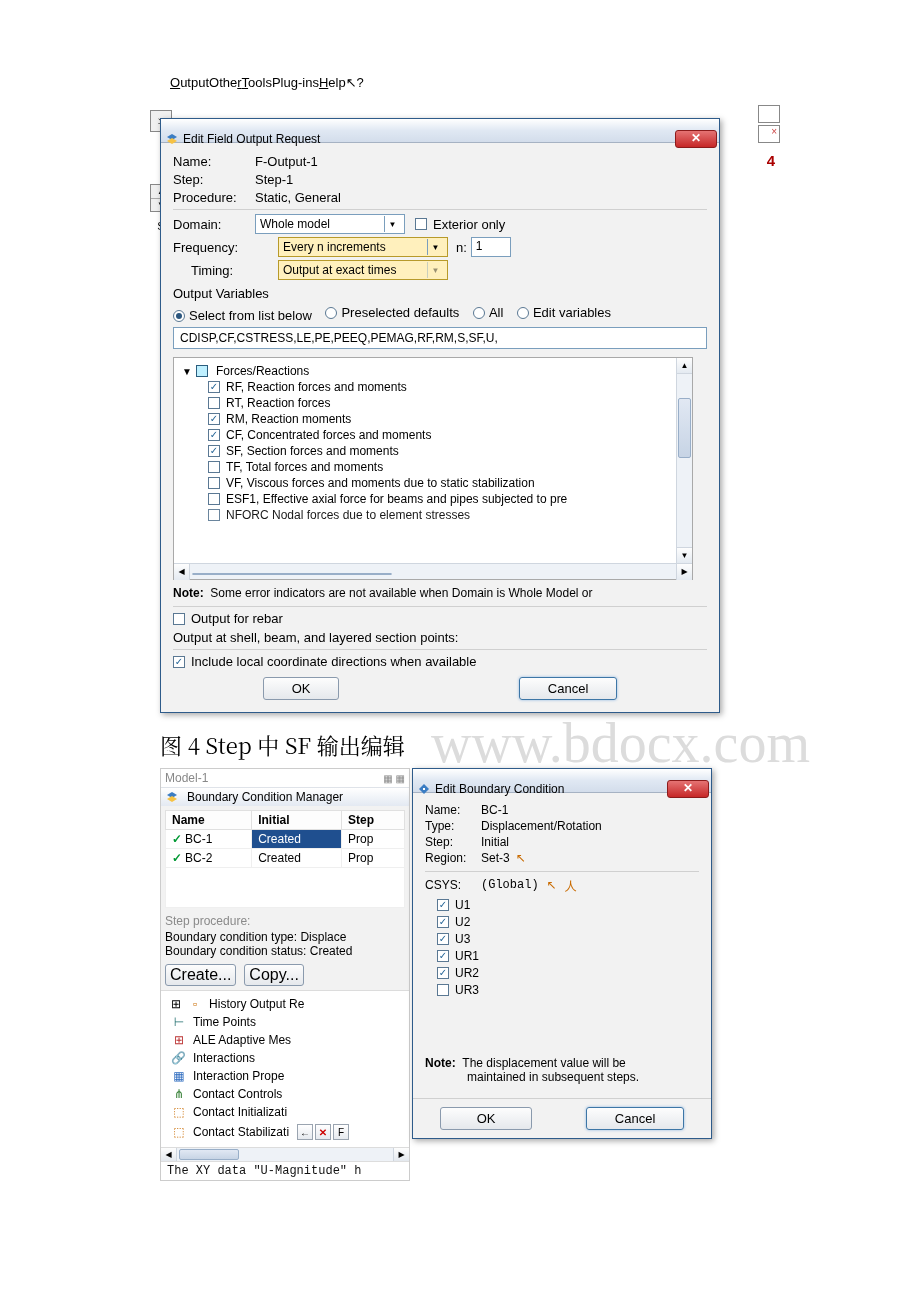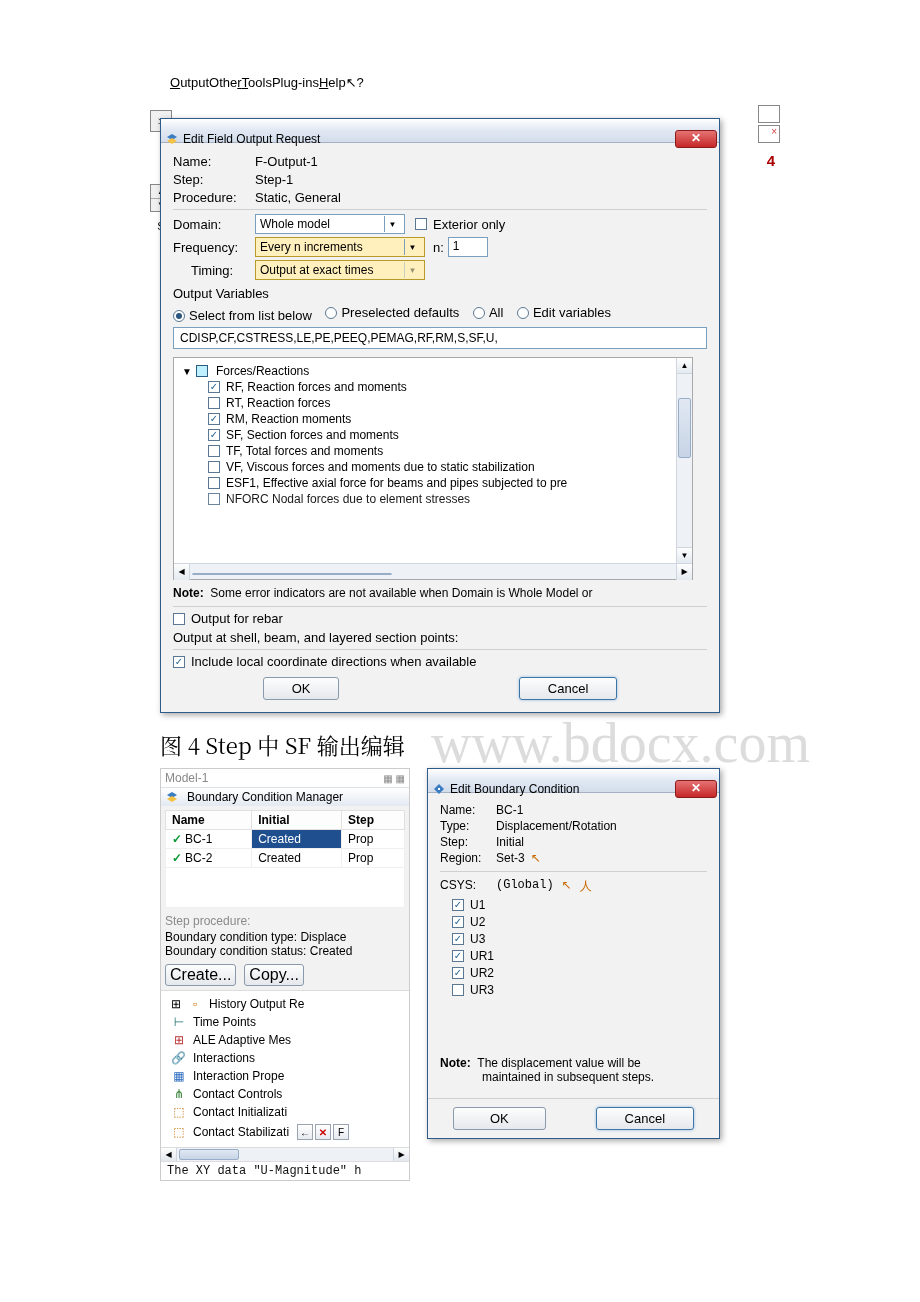--- a/index.html
+++ b/index.html
@@ -81,20 +81,21 @@
   }
   .combo .arrow-btn {
     width: 16px; height: 16px;
     border-left: 1px solid #7a9ebd;
     display: flex; justify-content: center; align-items: center;
     font-size: 8px;
   }
   .sel-highlight {
     background: #fff0bd;
     border: 1px solid #b79a2a;
+    margin-left: 23px;
   }
   .txt-in {
     background: #fff;
     border: 1px solid #7a9ebd;
     padding: 1px 4px;
     height: 20px;
     font-size: 12px;
   }
   .section-title { font-weight: normal; margin: 6px 0 2px 0; }
   .radio-row { margin: 4px 0; }
@@ -207,21 +208,21 @@
   
   .caption-cn {
     font-family: Simsun, "Noto Serif CJK SC", serif;
     font-size: 22px;
     margin: 16px 0 8px 0;
   }
 
   
   .lowerwrap {
     display: flex;
-    gap: 17px;
+    gap: 2px;
     align-items: flex-start;
     width: 560px;
     font-size: 12px;
   }
   .treepane {
     width: 250px;
     border: 1px solid #ccc;
     background:#fff;
   }
   .tree-top {
@@ -447,20 +448,24 @@
               <span class="cbx on"></span>
               <span>RF, Reaction forces and moments</span>
             </div>
           <div class="fitem">
               <span class="cbx"></span>
               <span>RT, Reaction forces</span>
             </div>
           <div class="fitem">
               <span class="cbx on"></span>
               <span>RM, Reaction moments</span>
+            </div>
+          <div class="fitem">
+              <span class="cbx on"></span>
+              <span>CF, Concentrated forces and moments</span>
             </div>
           <div class="fitem">
               <span class="cbx on"></span>
               <span>SF, Section forces and moments</span>
             </div>
           <div class="fitem">
               <span class="cbx"></span>
               <span>TF, Total forces and moments</span>
             </div>
           <div class="fitem">

